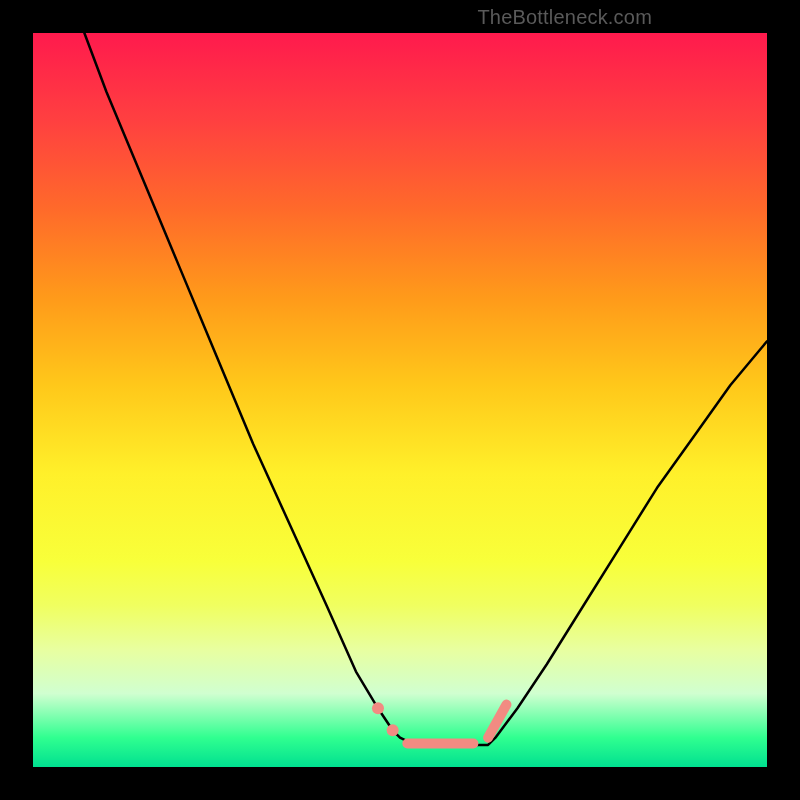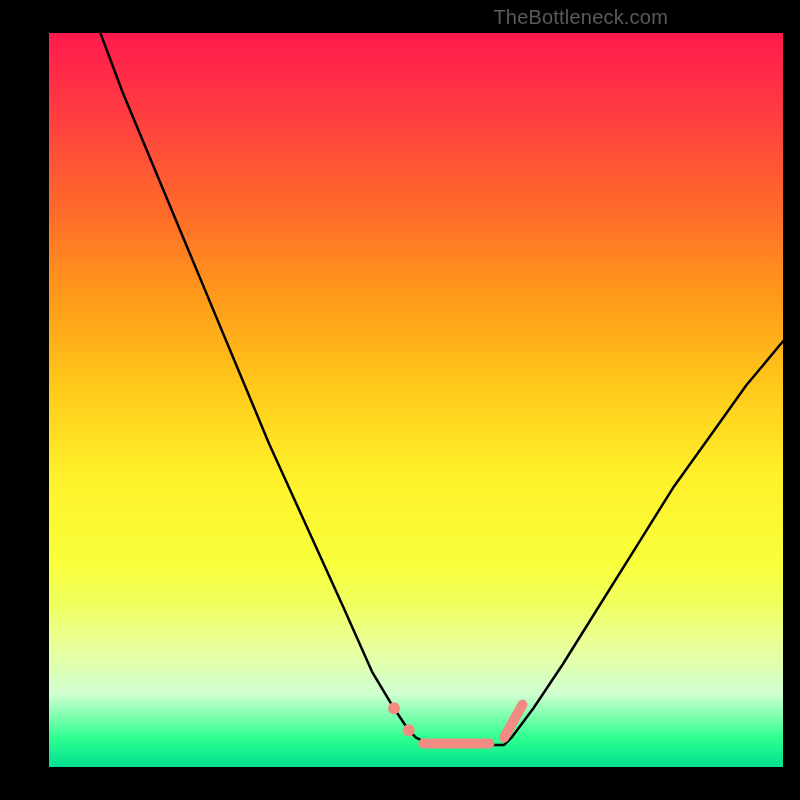--- a/index.html
+++ b/index.html
@@ -6,21 +6,21 @@
     margin: 0;
     padding: 0;
     width: 800px;
     height: 800px;
     background: #000;
     overflow: hidden;
     font-family: Arial, Helvetica, sans-serif;
   }
   .frame {
     position: absolute;
-    left: 16px;
+    left: 0;
     top: 0;
     width: 664px;
     height: 800px;
     background: #000;
   }
   .plot-area {
     position: absolute;
     left: 33px;
     top: 33px;
     width: 734px;

